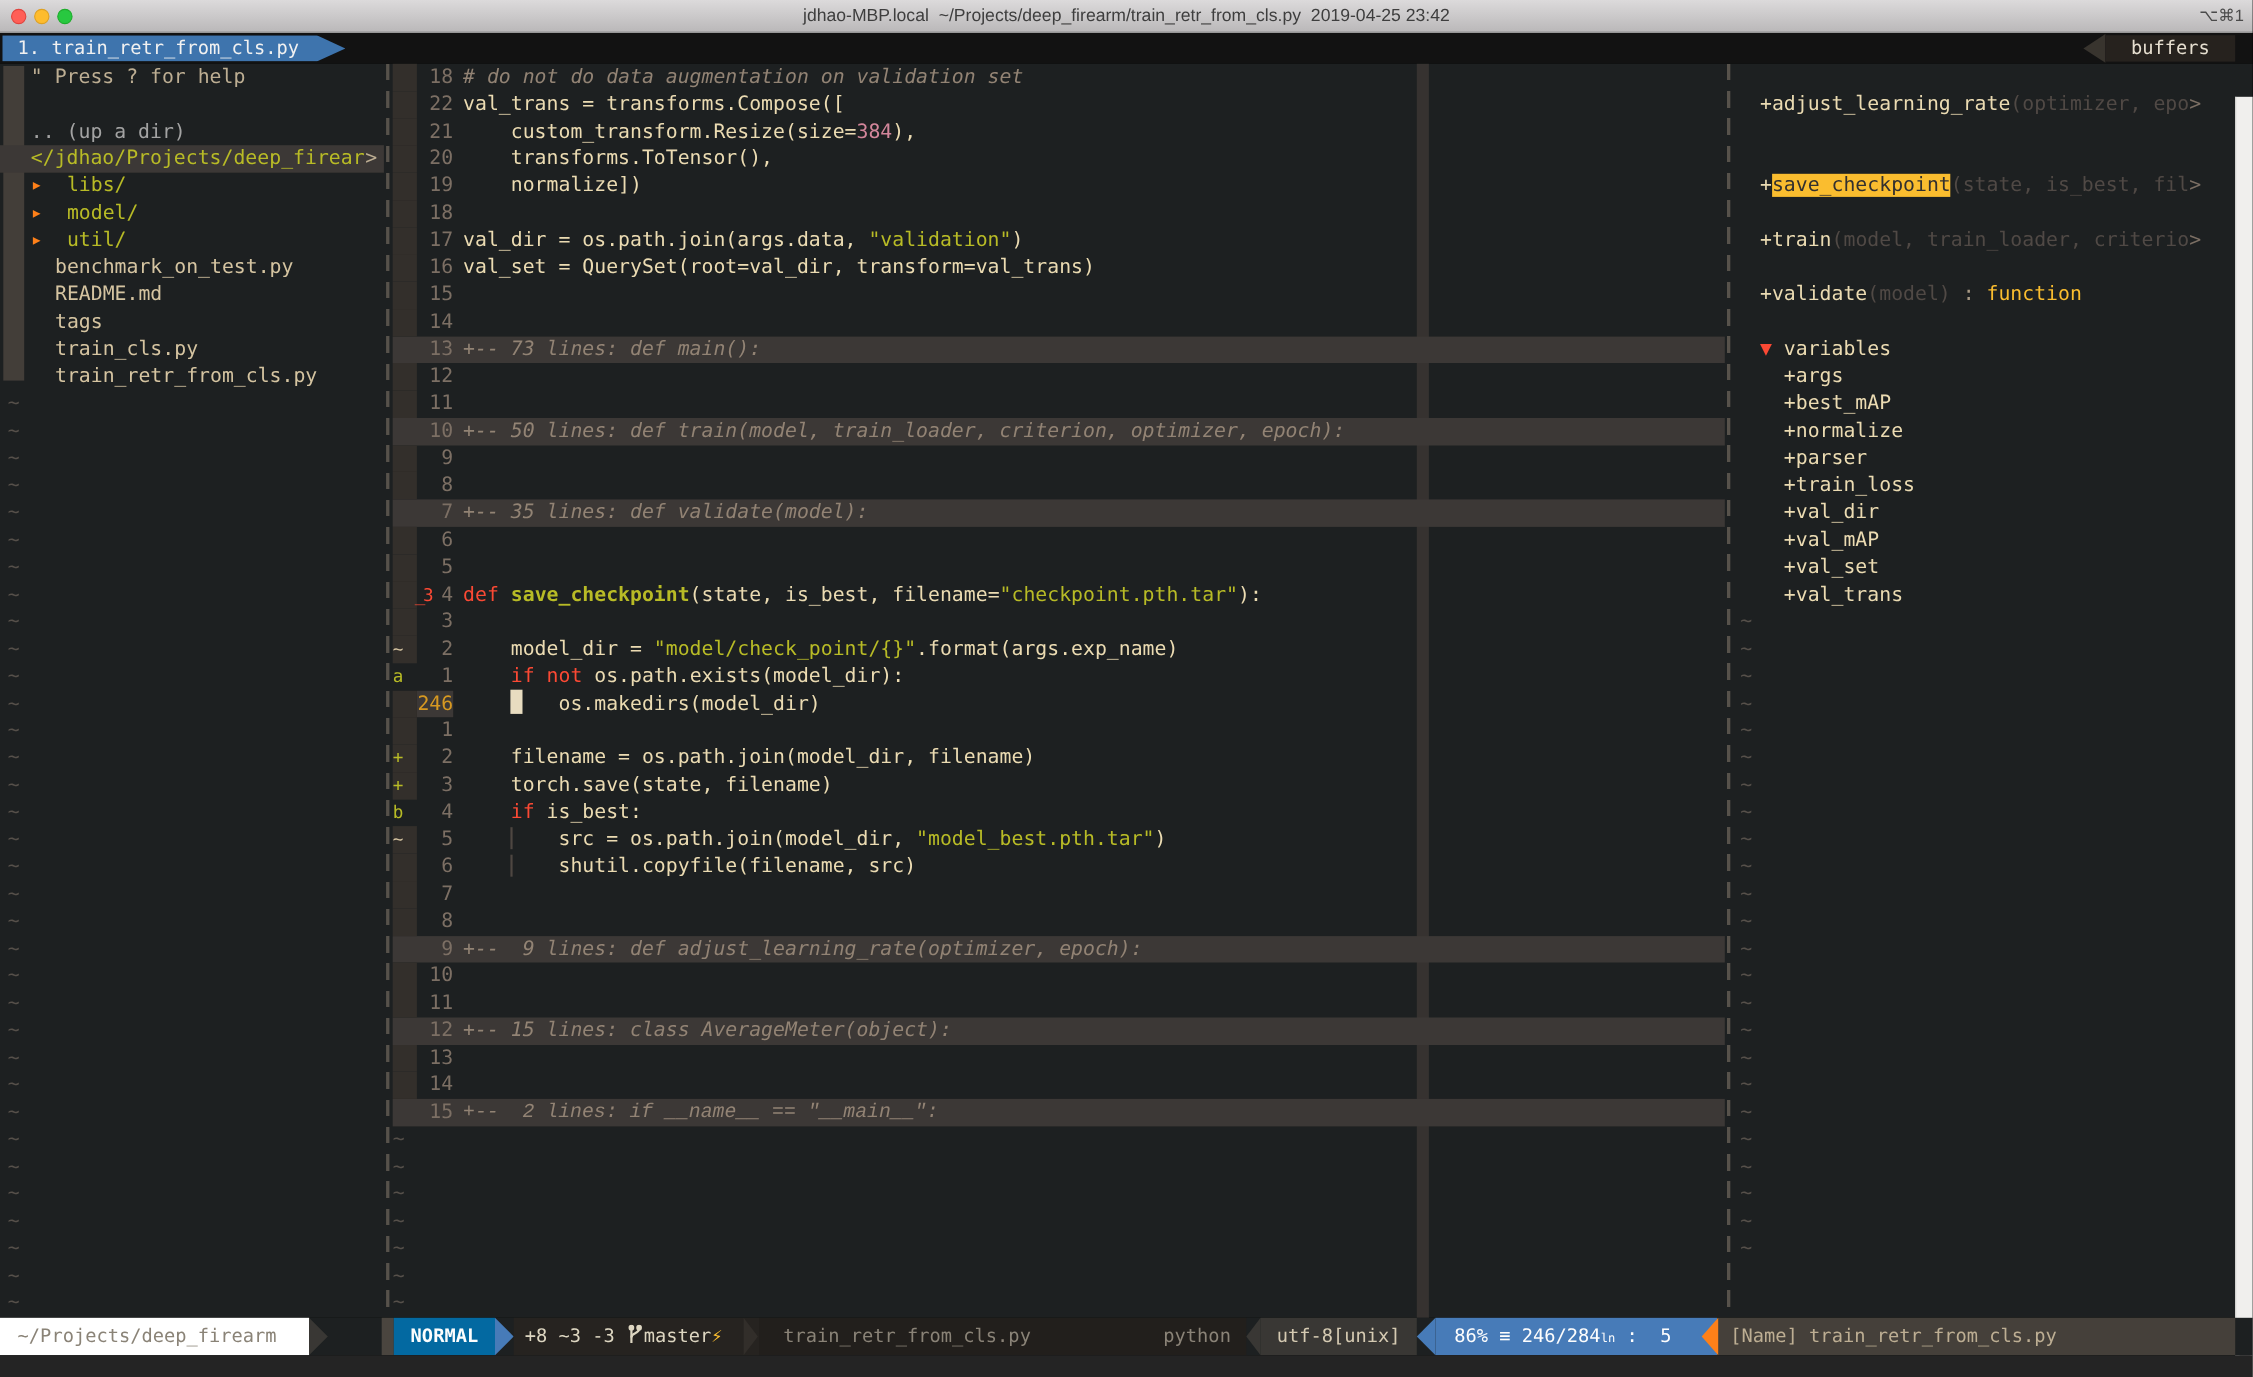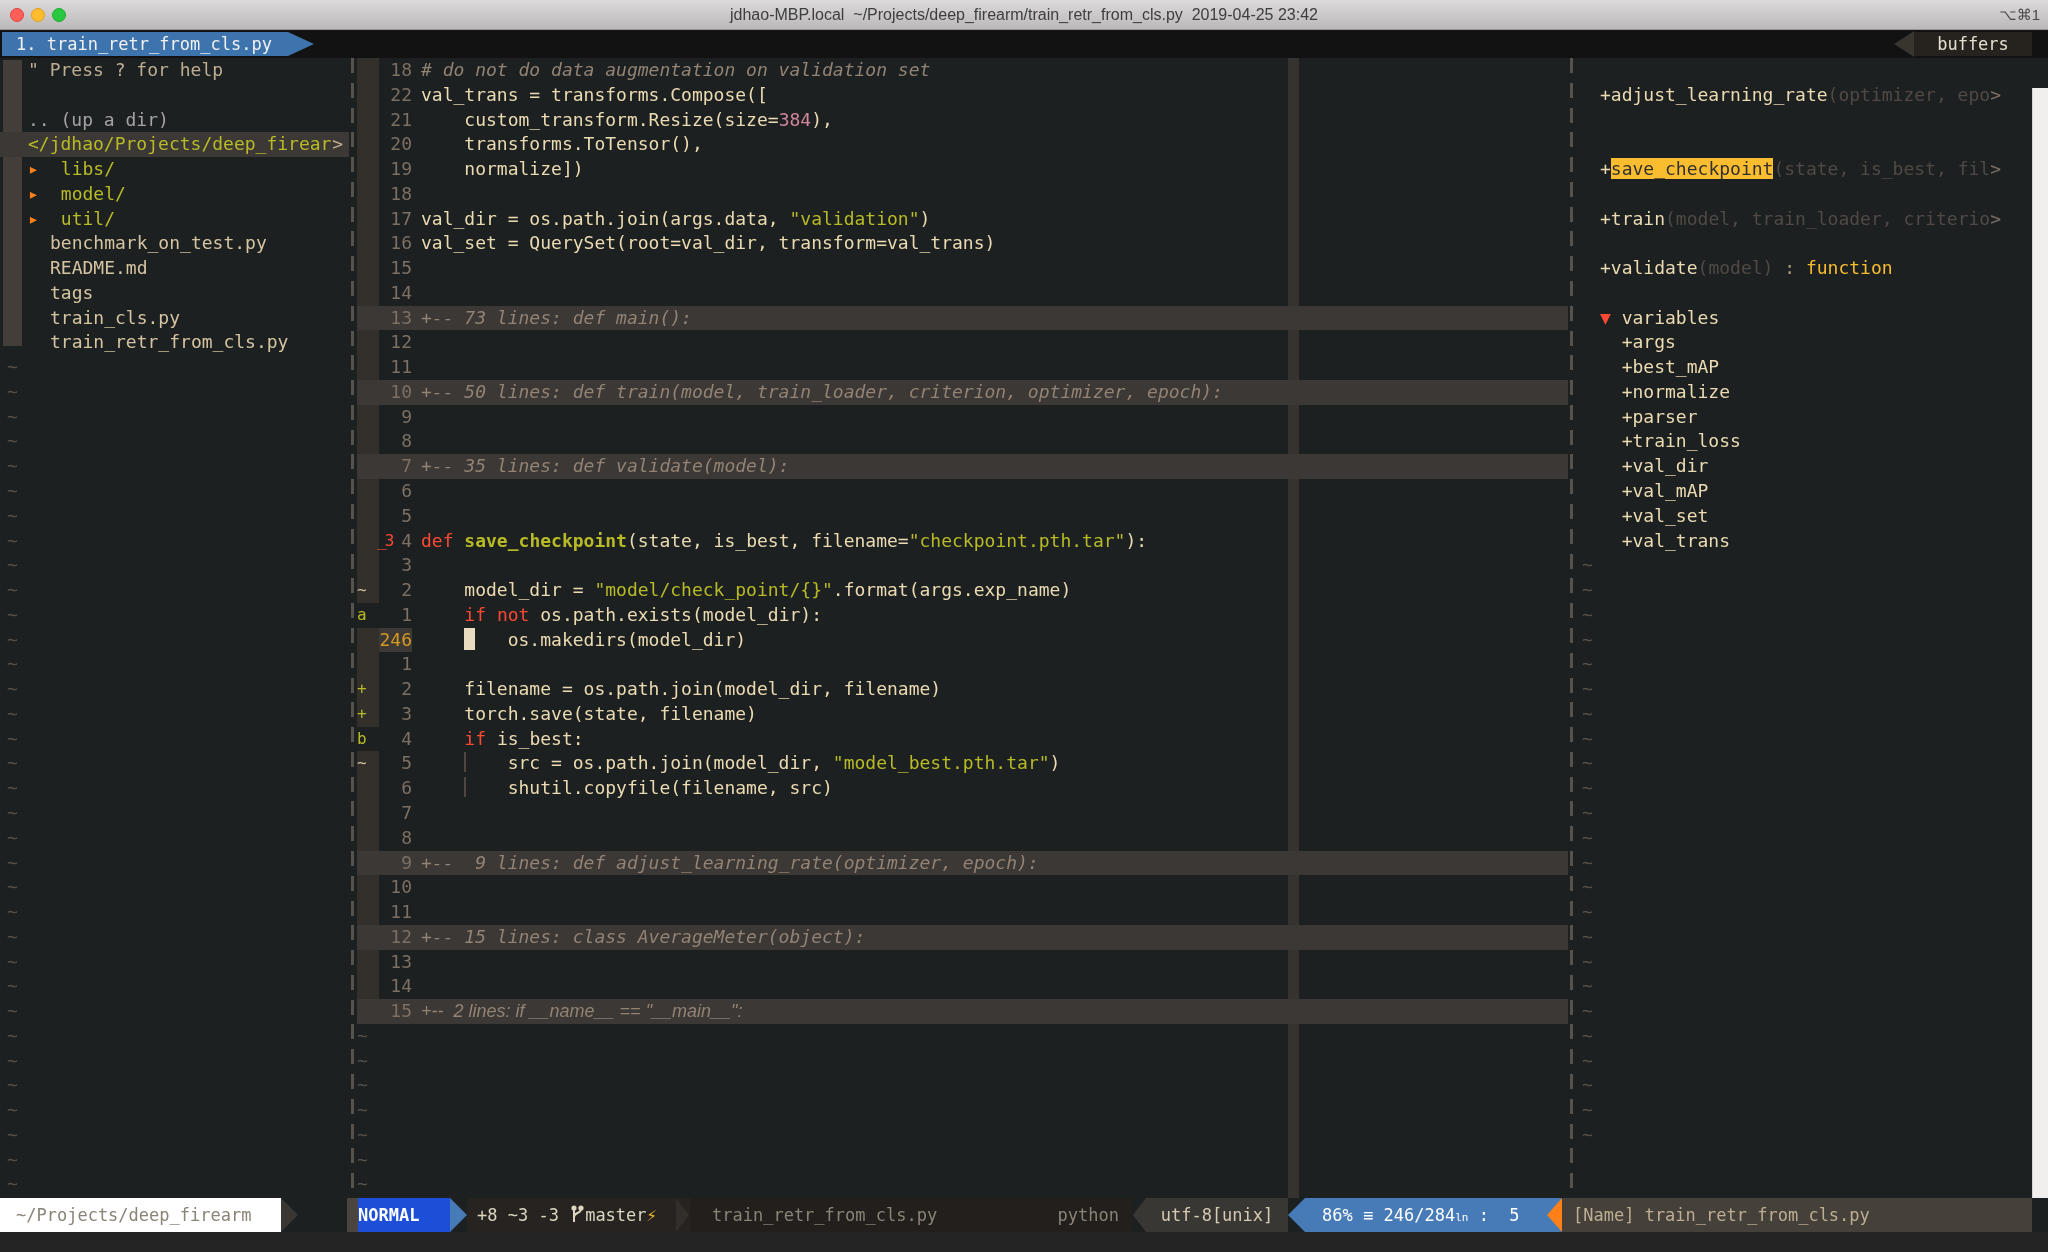--- a/index.html
+++ b/index.html
@@ -95,21 +95,21 @@
 
   
   #statusline { position:absolute; left:0; top:1198px; width:2048px; height:34px; background:#1d2021;
     font-size:17px; line-height:34px; white-space:pre; }
   #statusline > div { position:absolute; top:0; height:34px; }
   .tri-r { width:0 !important; height:0 !important; border-top:17px solid transparent; border-bottom:17px solid transparent; }
   .tri-l { width:0 !important; height:0 !important; border-top:17px solid transparent; border-bottom:17px solid transparent; }
   #st-tree { left:0; width:281px; background:#ffffff; color:#8a8377; padding-left:16px; }
   #st-tree-arrow { left:281px; border-left:17px solid #393734; }
   #st-junction { left:347px; width:11px; background:#4a453f; }
-  #st-mode { left:358px; width:92px; background:#1d4ed8; color:#fdfdfd; font-weight:bold; }
+  #st-mode { left:358px; width:92px; background:#0369a1; color:#fdfdfd; font-weight:bold; text-align:center; }
   #st-mode-arrow { left:450px; border-left:17px solid #477bb8; }
   #st-git { left:467px; width:223px; background:#262320; color:#ddd6c1; padding-left:10px; }
   #st-git .bolt { color:#f9bd30; }
   #st-git-chevron { left:676px; border-left:13px solid #322e2a; }
   #st-file { left:690px; width:443px; background:#221f1c; color:#8a8377; padding-left:22px; }
   #st-filetype { position:absolute; right:14px; top:0; color:#8a8377; }
   #st-enc-chevron { left:1133px; border-right:13px solid #393734; }
   #st-enc { left:1146px; width:142px; background:#393734; color:#d5cab2; text-align:center; }
   #st-pos-arrow { left:1288px; border-right:17px solid #477bb8; }
   #st-pos { left:1305px; width:256px; background:#477bb8; color:#fdfdfd; padding-left:17px; }
@@ -226,21 +226,21 @@
         <div class="row erow"><span class="sign s-mod">~</span><span class="lnum">5</span><pre class="code" style="font-family: inherit;"><span class="tok-t">    </span><span class="tok-g"></span><span class="tok-t">   src = os.path.join(model_dir, </span><span class="tok-s">"model_best.pth.tar"</span><span class="tok-t">)</span></pre></div>
         <div class="row erow"><span class="sign"></span><span class="lnum">6</span><pre class="code" style="font-family: inherit;"><span class="tok-t">    </span><span class="tok-g"></span><span class="tok-t">   shutil.copyfile(filename, src)</span></pre></div>
         <div class="row erow"><span class="sign"></span><span class="lnum">7</span><pre class="code" style="font-family: inherit;"></pre></div>
         <div class="row erow"><span class="sign"></span><span class="lnum">8</span><pre class="code" style="font-family: inherit;"></pre></div>
         <div class="row erow fold"><span class="sign"></span><span class="lnum">9</span><pre class="code" style="font-family: inherit;"><span class="tok-fold">+--  9 lines: def adjust_learning_rate(optimizer, epoch):</span></pre></div>
         <div class="row erow"><span class="sign"></span><span class="lnum">10</span><pre class="code" style="font-family: inherit;"></pre></div>
         <div class="row erow"><span class="sign"></span><span class="lnum">11</span><pre class="code" style="font-family: inherit;"></pre></div>
         <div class="row erow fold"><span class="sign"></span><span class="lnum">12</span><pre class="code" style="font-family: inherit;"><span class="tok-fold">+-- 15 lines: class AverageMeter(object):</span></pre></div>
         <div class="row erow"><span class="sign"></span><span class="lnum">13</span><pre class="code" style="font-family: inherit;"></pre></div>
         <div class="row erow"><span class="sign"></span><span class="lnum">14</span><pre class="code" style="font-family: inherit;"></pre></div>
-        <div class="row erow fold"><span class="sign"></span><span class="lnum">15</span><pre class="code" style="font-family: Liberation Sans, sans-serif;"><span class="tok-fold">+--  2 lines: if __name__ == "__main__":</span></pre></div>
+        <div class="row erow fold"><span class="sign"></span><span class="lnum">15</span><pre class="code" style="font-family: Liberation Mono, monospace;"><span class="tok-fold">+--  2 lines: if __name__ == "__main__":</span></pre></div>
         <div class="row erow"><span class="etilde">~</span></div>
         <div class="row erow"><span class="etilde">~</span></div>
         <div class="row erow"><span class="etilde">~</span></div>
         <div class="row erow"><span class="etilde">~</span></div>
         <div class="row erow"><span class="etilde">~</span></div>
         <div class="row erow"><span class="etilde">~</span></div>
         <div class="row erow"><span class="etilde">~</span></div>
       </div>
     <div class="vsep" id="vsep-right"></div>
     <div id="tagbar">

